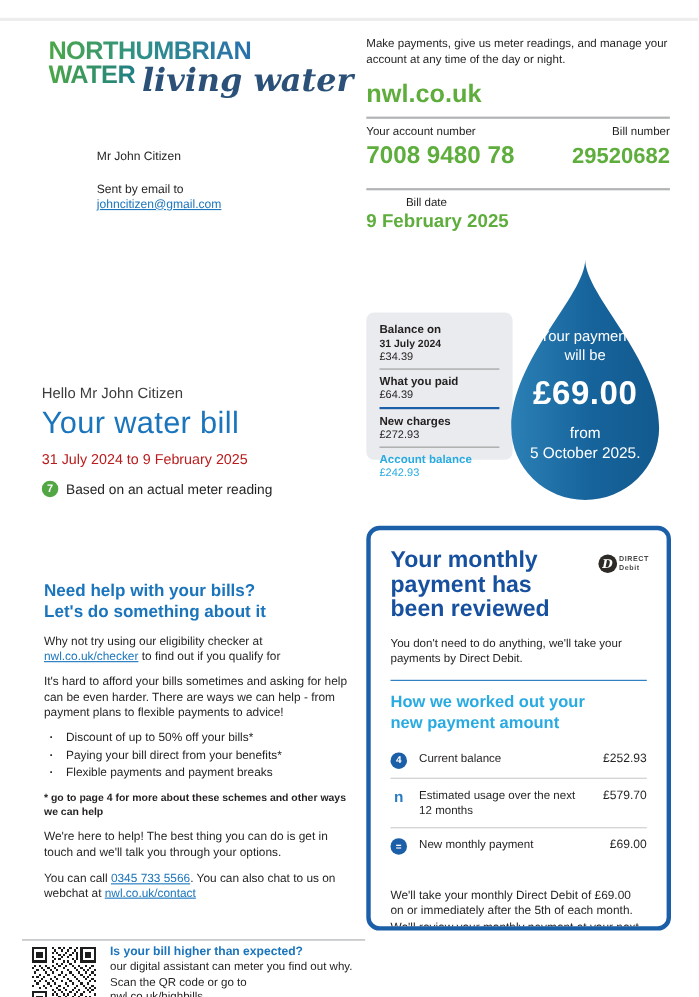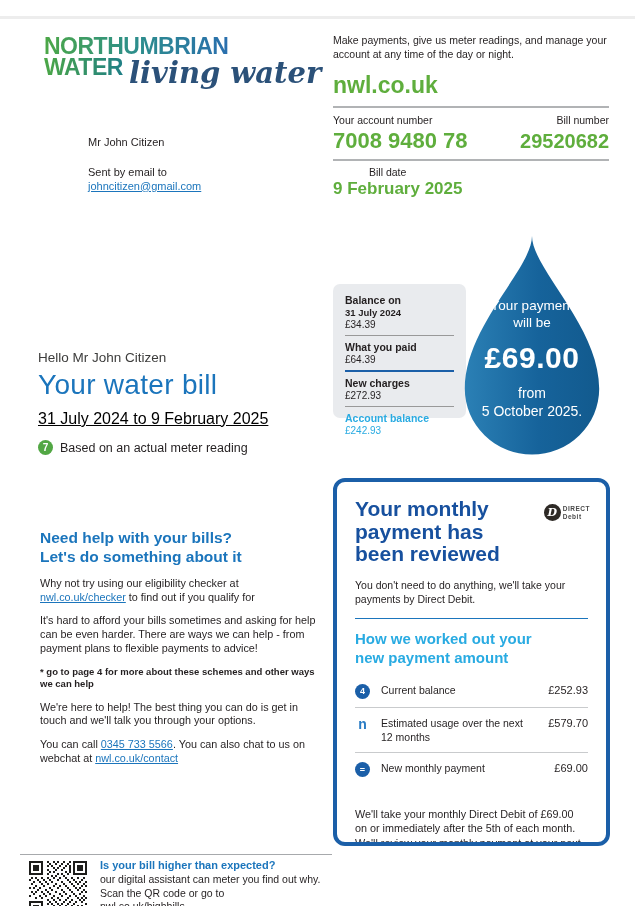--- a/index.html
+++ b/index.html
@@ -32,31 +32,31 @@
   .recipient .sent { margin-top:16px; }
   .email-link { color:#1b75bc; text-decoration:underline; font-size:11px; }
 
   
   .acct { position:absolute; left:333px; top:18px; width:276px; }
   .acct-intro { font-size:10.5px; line-height:1.3; }
   .acct-site { margin-top:11px; font-size:23px; font-weight:bold; color:#5fae3d;
     border-bottom:2px solid #b1b3b5; padding-bottom:7px; }
   .acct-labels { display:flex; justify-content:space-between; font-size:10.5px; margin-top:6px; }
   .acct-numbers { display:flex; justify-content:space-between; align-items:baseline;
-    margin-top:2px; border-bottom:2px solid #b1b3b5; padding-bottom:5px; }
+    margin-top:2px; border-bottom:2px solid #b1b3b5; padding-bottom:17px; }
   .acct-number { font-size:22px; font-weight:bold; color:#5fae3d; }
   .bill-number { font-size:20px; font-weight:bold; color:#5fae3d; }
   .bill-date-label { font-size:10.5px; margin-top:5px;padding-left:36px; }
   .bill-date { font-size:17px; font-weight:bold; color:#5fae3d; margin-top:1px; }
 
   
   .greeting { position:absolute; left:38px; top:334px; }
   .hello { font-size:13.5px; color:#3c3c3b; }
   .bill-title { font-size:28px; color:#1b75bc; margin-top:4px; letter-spacing:0.3px; }
-  .bill-period { font-size:16px; color:#000000; margin-top:9px;text-decoration:underline; }
+  .bill-period { font-size:13px; color:#b91c1c; margin-top:9px; }
   .meter-row { display:flex; align-items:center; margin-top:12px; }
   .meter-badge { width:15px; height:15px; border-radius:50%; background:#52a744; color:#fff;
     font-size:10px; font-weight:bold; display:flex; align-items:center; justify-content:center;
     margin-right:7px; flex:none; }
   .meter-note { font-size:12.5px; color:#231f20; }
 
   
   .balance-box { position:absolute; left:333px; top:268px; width:133px; height:134px;
     background:#e9ebee; border-radius:7px; padding:10px 12px; z-index:1; }
   .bb-label { font-weight:bold; font-size:10.5px; }
@@ -195,20 +195,25 @@
     </div>
   </div>
 
   <div class="help">
     <div class="help-h">Need help with your bills?</div>
     <div class="help-h">Let's do something about it</div>
     <p>
       <span>Why not try using our eligibility checker at </span><a class="blue-link" href="#">nwl.co.uk/checker</a><span> to find out if you qualify for</span>
     </p>
     <p>It's hard to afford your bills sometimes and asking for help can be even harder. There are ways we can help - from payment plans to flexible payments to advice!</p>
+    <ul>
+      <li>Discount of up to 50% off your bills*</li>
+      <li>Paying your bill direct from your benefits*</li>
+      <li>Flexible payments and payment breaks</li>
+    </ul>
     <div class="footnote">* go to page 4 for more about these schemes and other ways we can help</div>
     <p>We're here to help! The best thing you can do is get in touch and we'll talk you through your options.</p>
     <p>
       <span>You can call </span><a class="blue-link" href="#">0345 733 5566</a><span>. You can also chat to us on webchat at </span><a class="blue-link" href="#">nwl.co.uk/contact</a>
     </p>
   </div>
 
   <div class="review">
     <div class="review-h">Your monthly payment has been reviewed</div>
     <div class="dd-logo">

